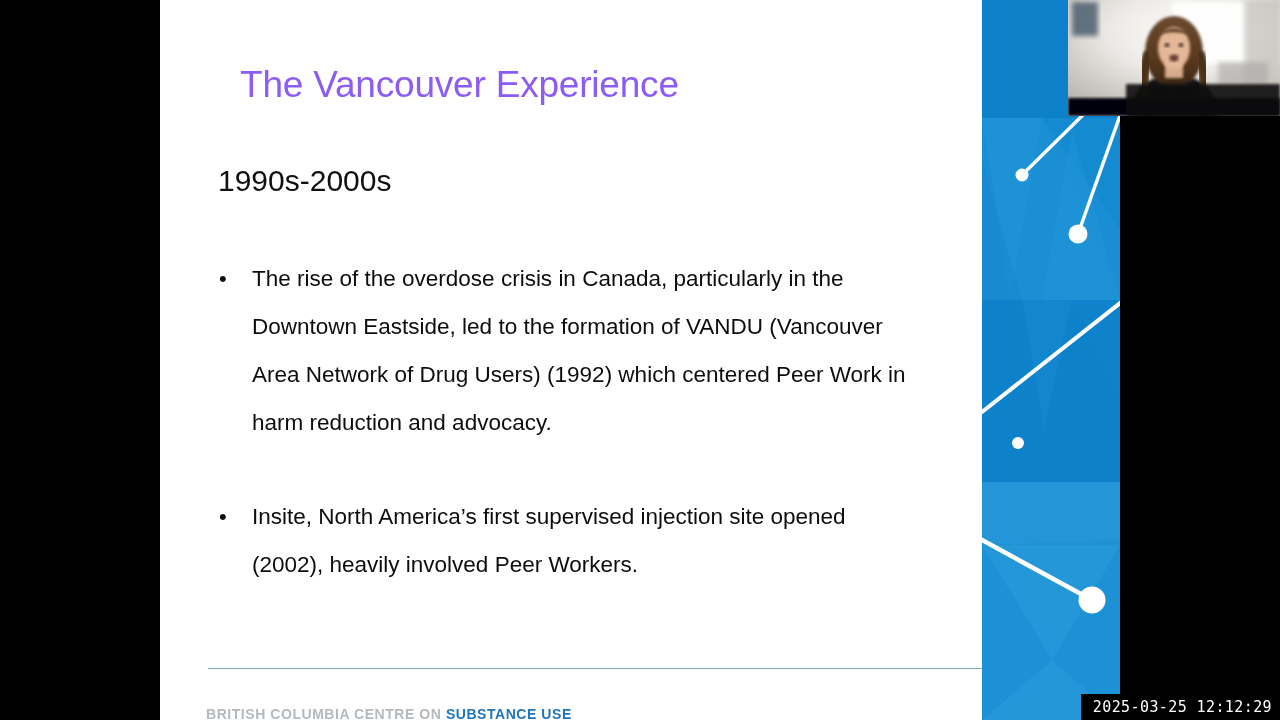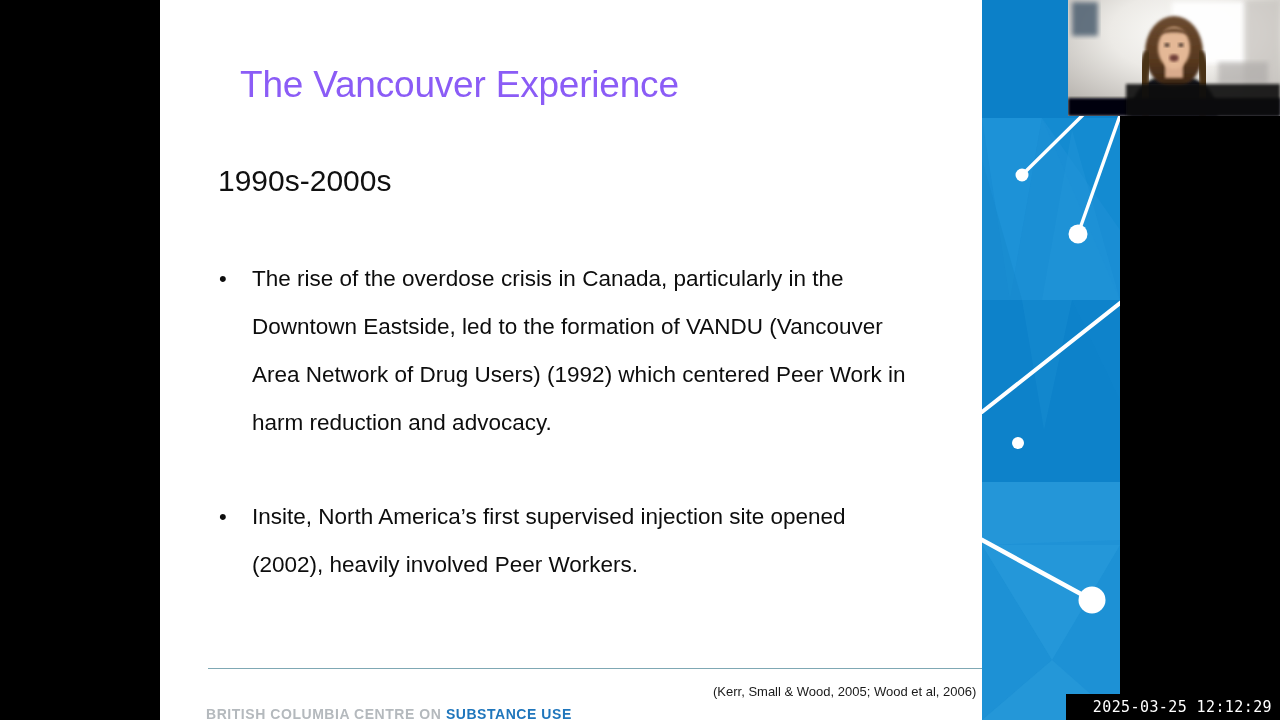--- a/index.html
+++ b/index.html
@@ -134,21 +134,21 @@
     background: #2b2b2b;
   }
   #webcam svg { display: block; width: 212px; height: 116px; }
 
   
   #timestamp {
     position: absolute;
     right: 0;
     bottom: 0;
     height: 26px;
-    padding: 0 8px 0 27px;
+    padding: 0 8px 0 12px;
     display: flex;
     align-items: center;
     background: #000000;
     color: #ffffff;
     font-family: "DejaVu Sans Mono", monospace;
     font-size: 15px;
     letter-spacing: 0.4px;
     white-space: nowrap;
   }
 </style>
@@ -173,21 +173,20 @@
         <span class="bullet-text">Insite, North America’s first supervised injection site opened (2002), heavily involved Peer Workers.</span>
       </li>
     </ul>
 
     <div id="footer-divider"></div>
 
     <div id="brand-logo">
       <span class="brand-light">BRITISH COLUMBIA CENTRE ON </span><span class="brand-accent">SUBSTANCE USE</span>
     </div>
 
-    <div id="citation">(Kerr, Small &amp; Wood, 2005; Wood et al, 2006)</div>
 
     <div id="deco-panel">
       <svg viewBox="0 0 138 720" xmlns="http://www.w3.org/2000/svg" aria-hidden="true">
         <defs>
           <clipPath id="panelClip">
               <rect x="0" y="0" width="138" height="720"></rect>
             </clipPath>
         </defs>
         <g clip-path="url(#panelClip)">
 

